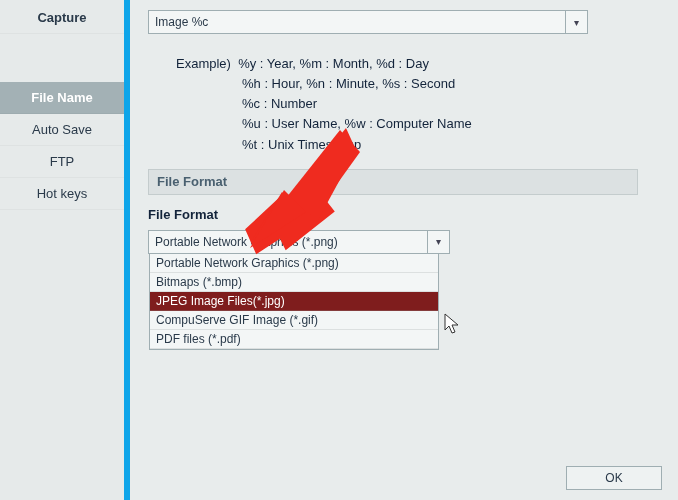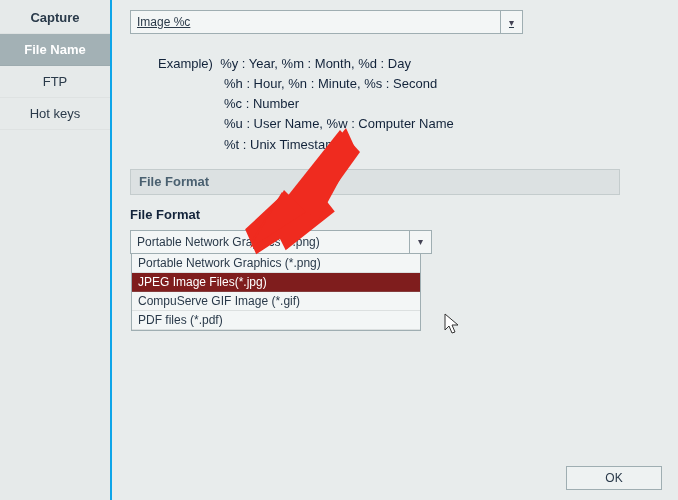--- a/index.html
+++ b/index.html
@@ -4,39 +4,40 @@
   <style>
     * { box-sizing: border-box; margin: 0; padding: 0; font-family: 'Segoe UI', Tahoma, sans-serif; }
     body {
       width: 678px; height: 500px;
       display: flex;
       background: #d3d7d8;
       overflow: hidden;
       position: relative;
     }
     .sidebar {
-      width: 112px;
+      width: 130px;
       background: #e6eaea;
-      border-right: 2px solid #0ea5e9;
+      border-right: 6px solid #0ea5e9;
       display: flex;
       flex-direction: column;
       padding-top: 2px;
     }
     .sidebar-item {
       padding: 8px 0;
       text-align: center;
       font-size: 13px;
       color: #2a3a4a;
       cursor: pointer;
       border-bottom: 1px solid rgba(0,0,0,0.03);
     }
     .sidebar-item.selected {
       background: #a3b1b5;
       color: #fff;
       font-weight: 600;
+      margin-top: 48px;
     }
     .sidebar-item.header {
       font-weight: 600;
     }
     .content {
       flex: 1;
       background: #e8ecec;
       padding: 10px 18px 0 18px;
       position: relative;
     }
@@ -50,21 +51,21 @@
       font-size: 12px;
       padding-left: 6px;
       color: #2a3a4a;
     }
     .combo .chev {
       width: 22px; height: 100%;
       border-left: 1px solid #9faeb2;
       display: flex; align-items:center; justify-content:center;
       font-size: 10px; color:#445;
     }
-    .top-combo { width: 393px; text-decoration: underline; }
+    .top-combo { width: 440px; }
     .example-block {
       margin-top: 20px;
       font-size: 13px;
       color: #12233a;
       line-height: 1.55;
       font-weight: 400;
       margin-left: 28px;
     }
     .example-block .indent {
       margin-left: 66px;
@@ -138,20 +139,21 @@
       z-index: 30;
       pointer-events: none;
     }
   </style>
 </head>
 <body>
 
 <div class="sidebar">
   <div class="sidebar-item header">Capture</div>
   <div class="sidebar-item selected">File Name</div>
+  <div class="sidebar-item">Auto Save</div>
   <div class="sidebar-item">FTP</div>
   <div class="sidebar-item">Hot keys</div>
 </div>
 
 <div class="content">
 
   <div class="combo top-combo">
     <span>Image %c</span>
     <span class="chev">▾</span>
   </div>
@@ -172,20 +174,21 @@
   </div>
 
   <div class="section-label">File Format</div>
 
   <div class="combo format-combo">
     <span>Portable Network Graphics (*.png)</span>
     <span class="chev">▾</span>
 
     <div class="dropdown-list">
       <div class="dropdown-item">Portable Network Graphics (*.png)</div>
+      <div class="dropdown-item">Bitmaps (*.bmp)</div>
       <div class="dropdown-item highlight">JPEG Image Files(*.jpg)</div>
       <div class="dropdown-item">CompuServe GIF Image (*.gif)</div>
       <div class="dropdown-item">PDF files (*.pdf)</div>
     </div>
   </div>
 
   <div class="footer">
     <div class="btn">OK</div>
   </div>
 

